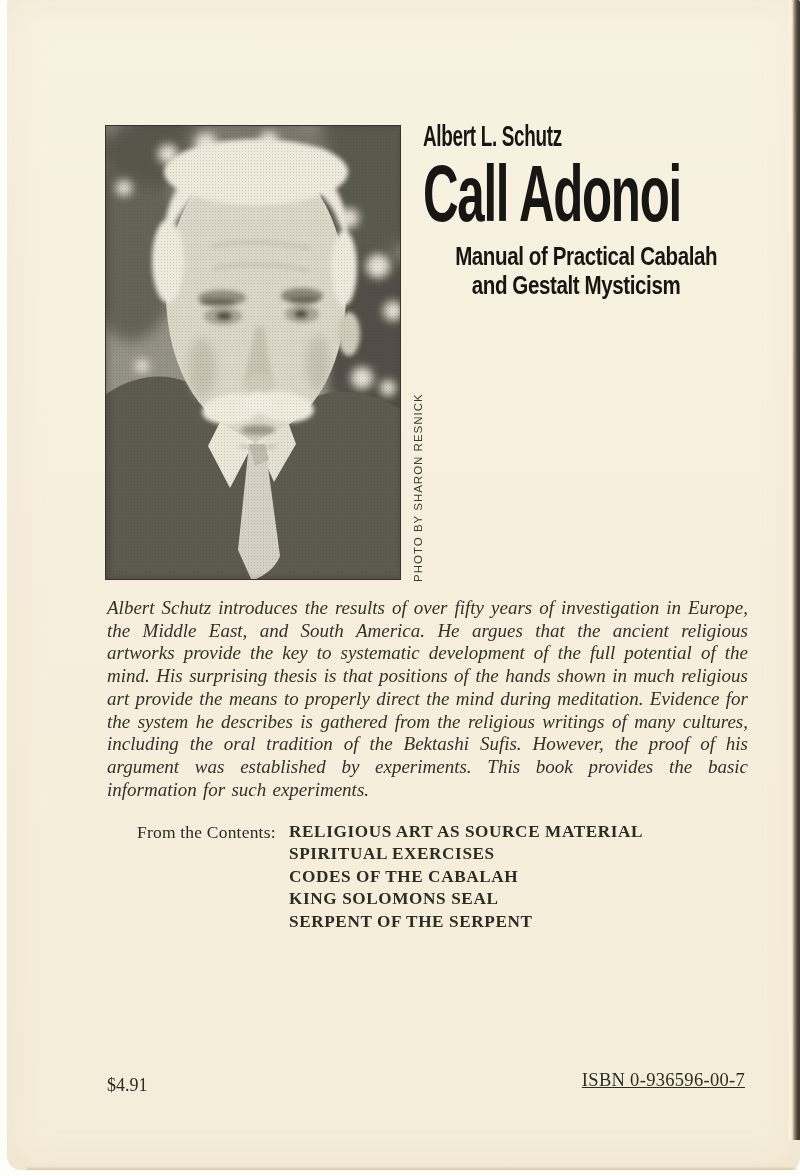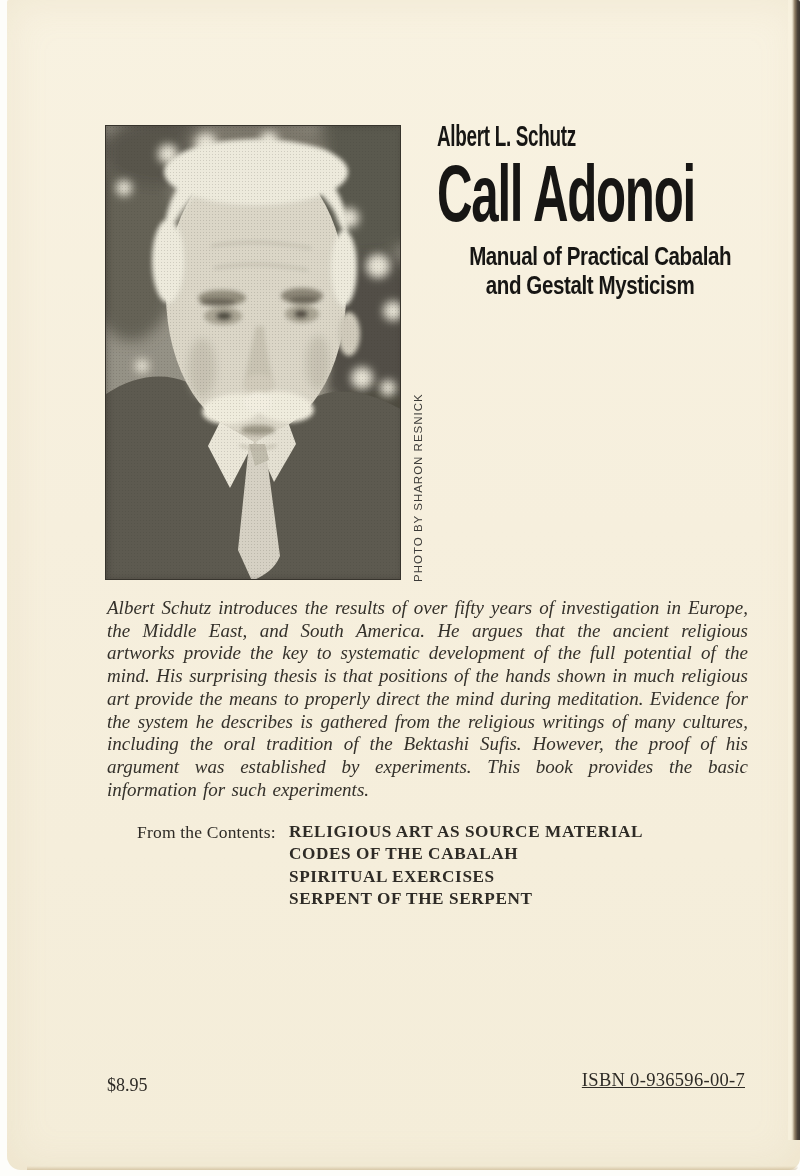--- a/index.html
+++ b/index.html
@@ -47,21 +47,21 @@
   .photo-credit {
     position: absolute; left: 400px; top: 396px; height: 184px; width: 22px;
     display: flex; align-items: center; justify-content: center;
     writing-mode: vertical-rl; transform: rotate(180deg);
     font-family: "Liberation Sans", sans-serif; font-size: 11.5px;
     letter-spacing: 1px; color: #3c3b38; white-space: nowrap;
   }
 
   
   .title-block {
-    position: absolute; left: 430px; top: 121px; width: 306px;
+    position: absolute; left: 416px; top: 121px; width: 306px;
     color: #171614; font-family: "Liberation Sans", sans-serif;
   }
   .author {
     font-size: 30px; font-weight: 700; line-height: 1;
     transform: scaleX(0.63); transform-origin: left top;
     white-space: nowrap; letter-spacing: -0.5px;
   }
   .book-title {
     margin-top: 7px; font-size: 80px; font-weight: 700; line-height: 0.9;
     transform: scaleX(0.615); transform-origin: left top;
@@ -192,24 +192,25 @@
       <div>and Gestalt Mysticism</div>
     </div>
   </header>
 
   <p class="description">Albert Schutz introduces the results of over fifty years of investigation in Europe, the Middle East, and South America. He argues that the ancient religious artworks provide the key to systematic development of the full potential of the mind. His surprising thesis is that positions of the hands shown in much religious art provide the means to properly direct the mind during meditation. Evidence for the system he describes is gathered from the religious writings of many cultures, including the oral tradition of the Bektashi Sufis. However, the proof of his argument was established by experiments. This book provides the basic information for such experiments.</p>
 
   <section class="contents">
     <span class="contents-label">From the Contents:</span>
     <ul class="contents-list">
       <li>RELIGIOUS ART AS SOURCE MATERIAL</li>
+      <li>SPIRITUAL EXERCISES</li>
       <li>CODES OF THE CABALAH</li>
-      <li>SPIRITUAL EXERCISES</li>
+      <li>KING SOLOMONS SEAL</li>
       <li>SERPENT OF THE SERPENT</li>
     </ul>
   </section>
 
-  <div class="price">$8.95</div>
+  <div class="price">$4.91</div>
   <div class="isbn">ISBN 0-936596-00-7</div>
 
   <div class="sheet-edge-right"></div>
   <div class="sheet-edge-bottom"></div>
 </div>
 
 </body></html>

